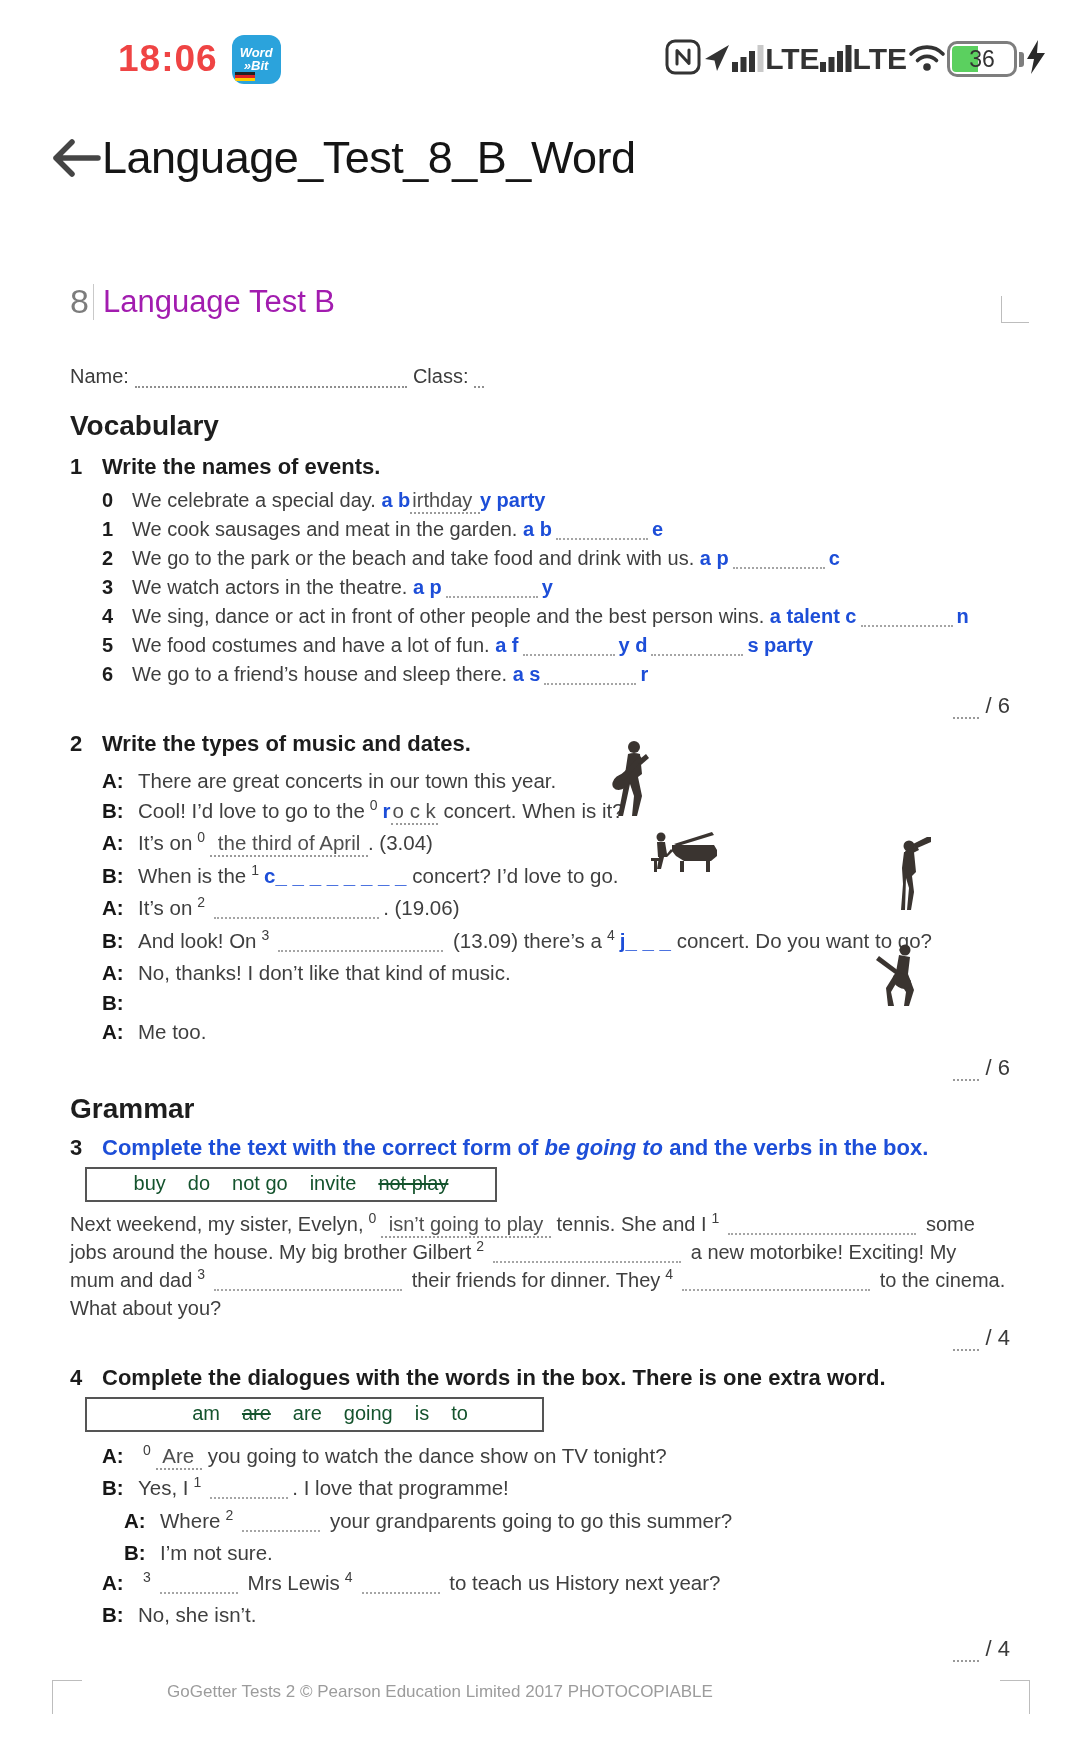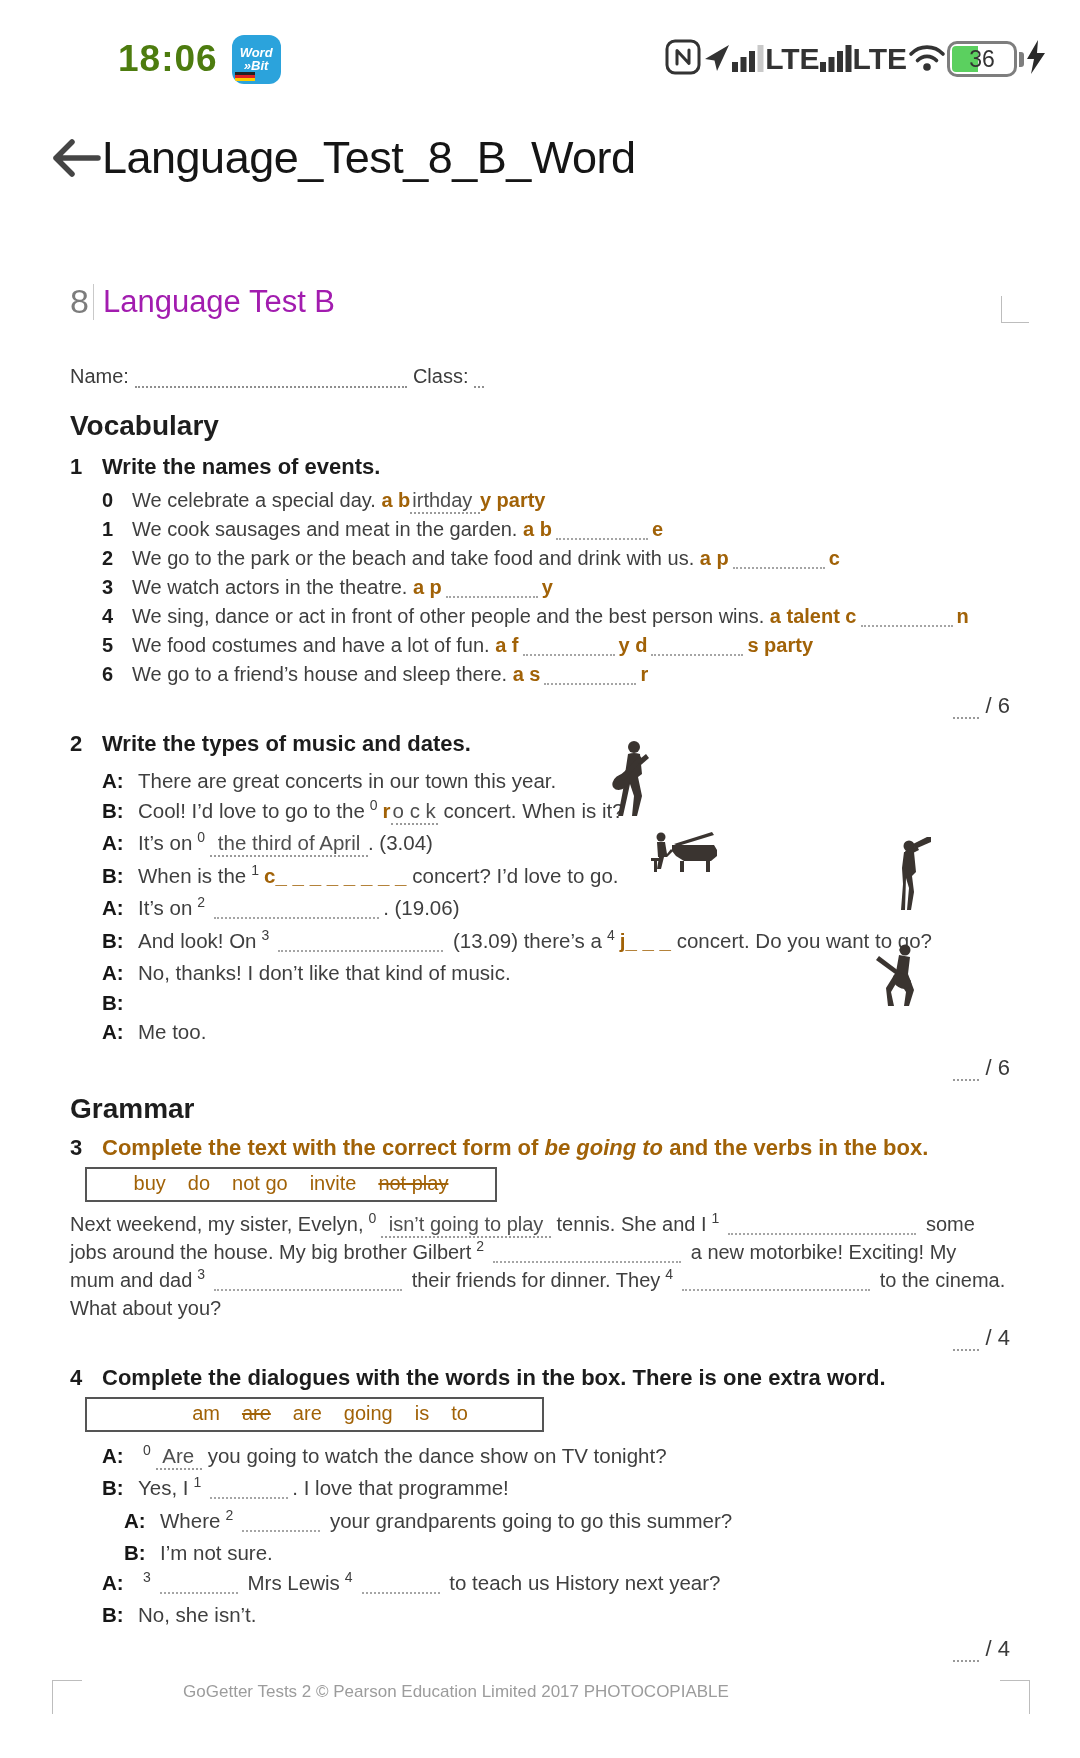--- a/index.html
+++ b/index.html
@@ -5,21 +5,21 @@
   html,body{margin:0;padding:0;}
   body{
     width:1080px;height:1758px;background:#ffffff;position:relative;overflow:hidden;
     font-family:"Liberation Sans", sans-serif;
     -webkit-font-smoothing:antialiased;
   }
   
   .status-bar{display:flex;justify-content:space-between;align-items:center;
     padding:30px 32px 0 118px;height:58px;box-sizing:content-box;}
   .sb-left{display:flex;align-items:center;gap:14px;}
-  .sb-time{font-size:37px;font-weight:600;color:#4d7c0f;letter-spacing:1px;}
+  .sb-time{font-size:37px;font-weight:600;color:#ef4444;letter-spacing:1px;}
   .wordbit{width:49px;height:49px;border-radius:12px;background:#2ba3dc;position:relative;
     display:flex;flex-direction:column;align-items:center;justify-content:center;overflow:hidden;}
   .wordbit .wb1,.wordbit .wb2{color:#fff;font-size:13px;font-weight:700;font-style:italic;line-height:13px;}
   .wb-flag{position:absolute;left:3px;bottom:3px;width:20px;height:9px;display:flex;flex-direction:column;}
   .wb-flag i{flex:1;}
   .wb-flag i:nth-child(1){background:#222;}
   .wb-flag i:nth-child(2){background:#d22;}
   .wb-flag i:nth-child(3){background:#fc0;}
   .sb-right{display:flex;align-items:center;}
   .lte{font-size:30px;color:#333;font-weight:600;letter-spacing:0;}
@@ -42,45 +42,45 @@
   .dotline{display:inline-block;border-bottom:2px dotted #8f8f8f;height:16px;margin:0 6px;}
   .h2{font-size:28px;font-weight:700;color:#1e1e1e;margin-top:22px;}
   .ex-head{display:flex;margin-top:12px;font-size:22px;font-weight:700;color:#1c1c1c;}
   .ex-head .exnum{width:32px;flex:none;}
   .seg-i{font-style:italic;}
   
   .vocab{margin-top:6px;margin-left:32px;}
   .vrow{display:flex;line-height:29px;font-size:20px;}
   .vnum{width:30px;flex:none;font-weight:700;color:#1c1c1c;}
   .vtext{white-space:pre-wrap;color:#3f3f3f;}
-  .seg-b{font-weight:700;color:#a16207;white-space:pre-wrap;}
+  .seg-b{font-weight:700;color:#1d4ed8;white-space:pre-wrap;}
   .seg-t{white-space:pre-wrap;}
   .seg-a{color:#4f4f4f;border-bottom:2px dotted #9a9a9a;padding:0 2px 1px 2px;white-space:pre-wrap;}
   .seg-sup{font-size:14px;color:#3d3d3d;position:relative;top:-8px;margin:0 5px 0 5px;white-space:pre;}
   .blank{display:inline-block;height:17px;border-bottom:2px dotted #a5a5a5;margin:0 4px;vertical-align:-4px;}
   
   .dlg{margin-top:9px;margin-left:32px;}
   .drow{display:flex;line-height:29.5px;font-size:20.5px;}
   .drow.indent{margin-left:22px;}
   .dsp{width:36px;flex:none;font-weight:700;color:#161616;}
   .dtext{white-space:pre-wrap;color:#3f3f3f;}
   
   .score{display:flex;justify-content:flex-end;align-items:flex-end;gap:7px;
     font-size:22px;color:#3a3a3a;margin-top:4px;}
   .score .mini{width:26px;border-bottom:2px dotted #999;height:12px;}
   
   .word-box{margin-top:6px;margin-left:15px;width:408px;border:2px solid #555;
-    text-align:center;padding:3px 0 5px 0;font-size:20px;color:#a16207;}
+    text-align:center;padding:3px 0 5px 0;font-size:20px;color:#14532d;}
   .word-box .bw{margin:0 11px;}
   .word-box .struck{text-decoration:line-through;}
   
   .para{margin-top:9px;font-size:20px;line-height:26px;color:#3f3f3f;}
   .pline{white-space:pre-wrap;}
   
-  .footer{position:absolute;left:16px;top:1682px;width:880px;text-align:center;
+  .footer{position:absolute;left:0;top:1682px;width:880px;text-align:center;
     font-size:17px;color:#9c9c9c;}
   
   .mark{position:absolute;box-sizing:border-box;}
   .mark-tr{left:1001px;top:296px;width:28px;height:27px;border-left:1.5px solid #bdbdbd;border-bottom:1.5px solid #bdbdbd;}
   .mark-bl{left:52px;top:1680px;width:30px;height:34px;border-top:1.5px solid #bdbdbd;border-left:1.5px solid #bdbdbd;}
   .mark-br{left:1000px;top:1680px;width:30px;height:34px;border-top:1.5px solid #bdbdbd;border-right:1.5px solid #bdbdbd;}
   
   .sil{position:absolute;}
   .sil svg{display:block;}
 </style>

